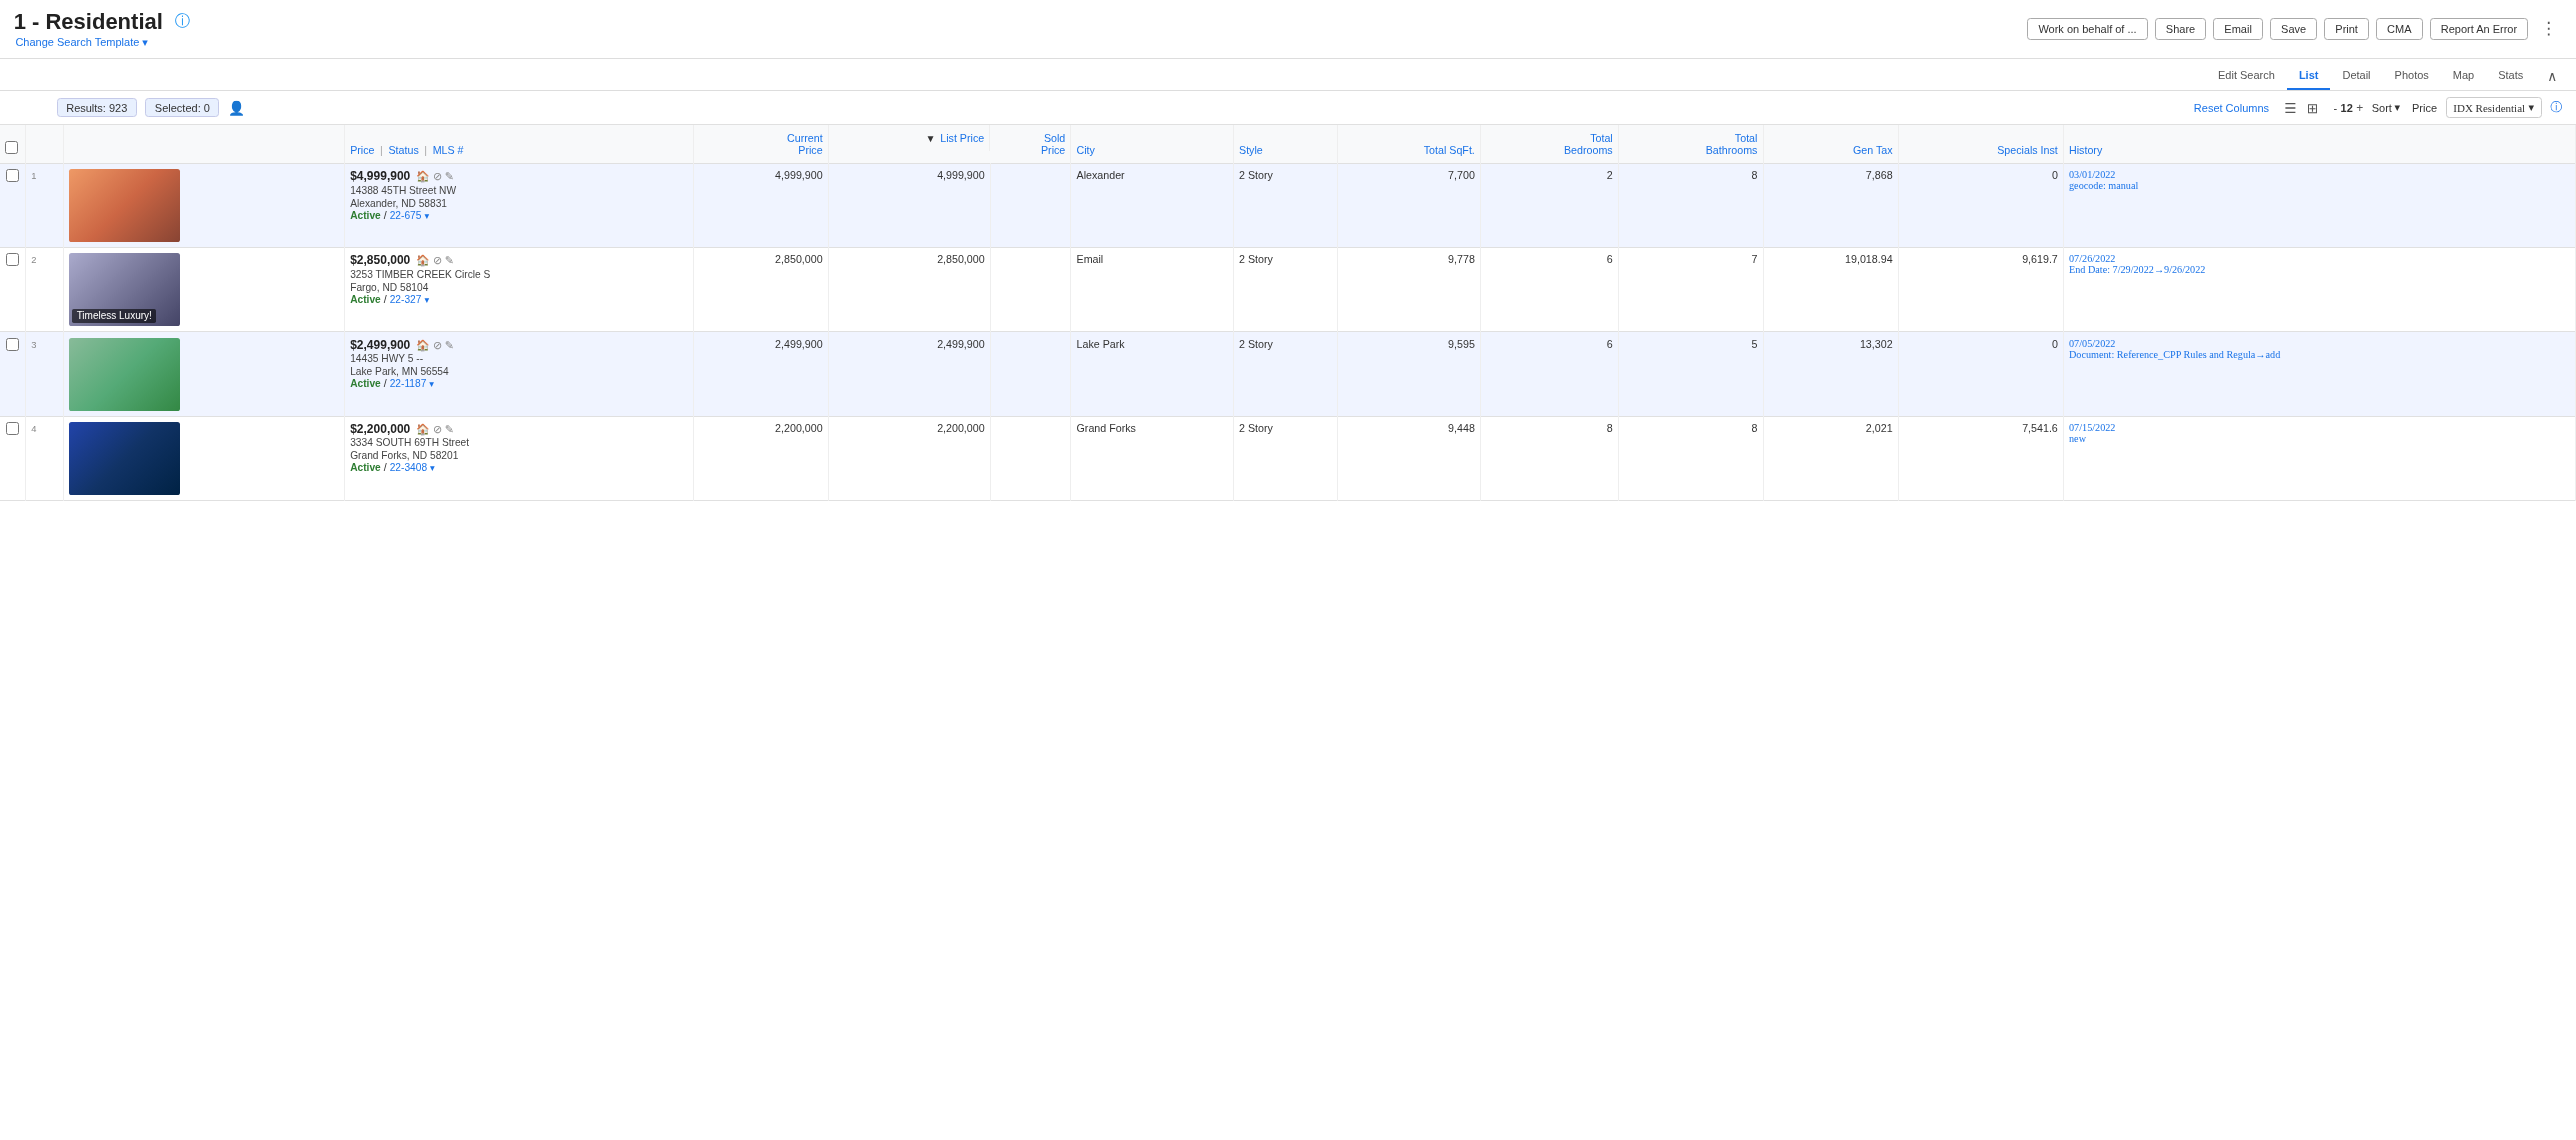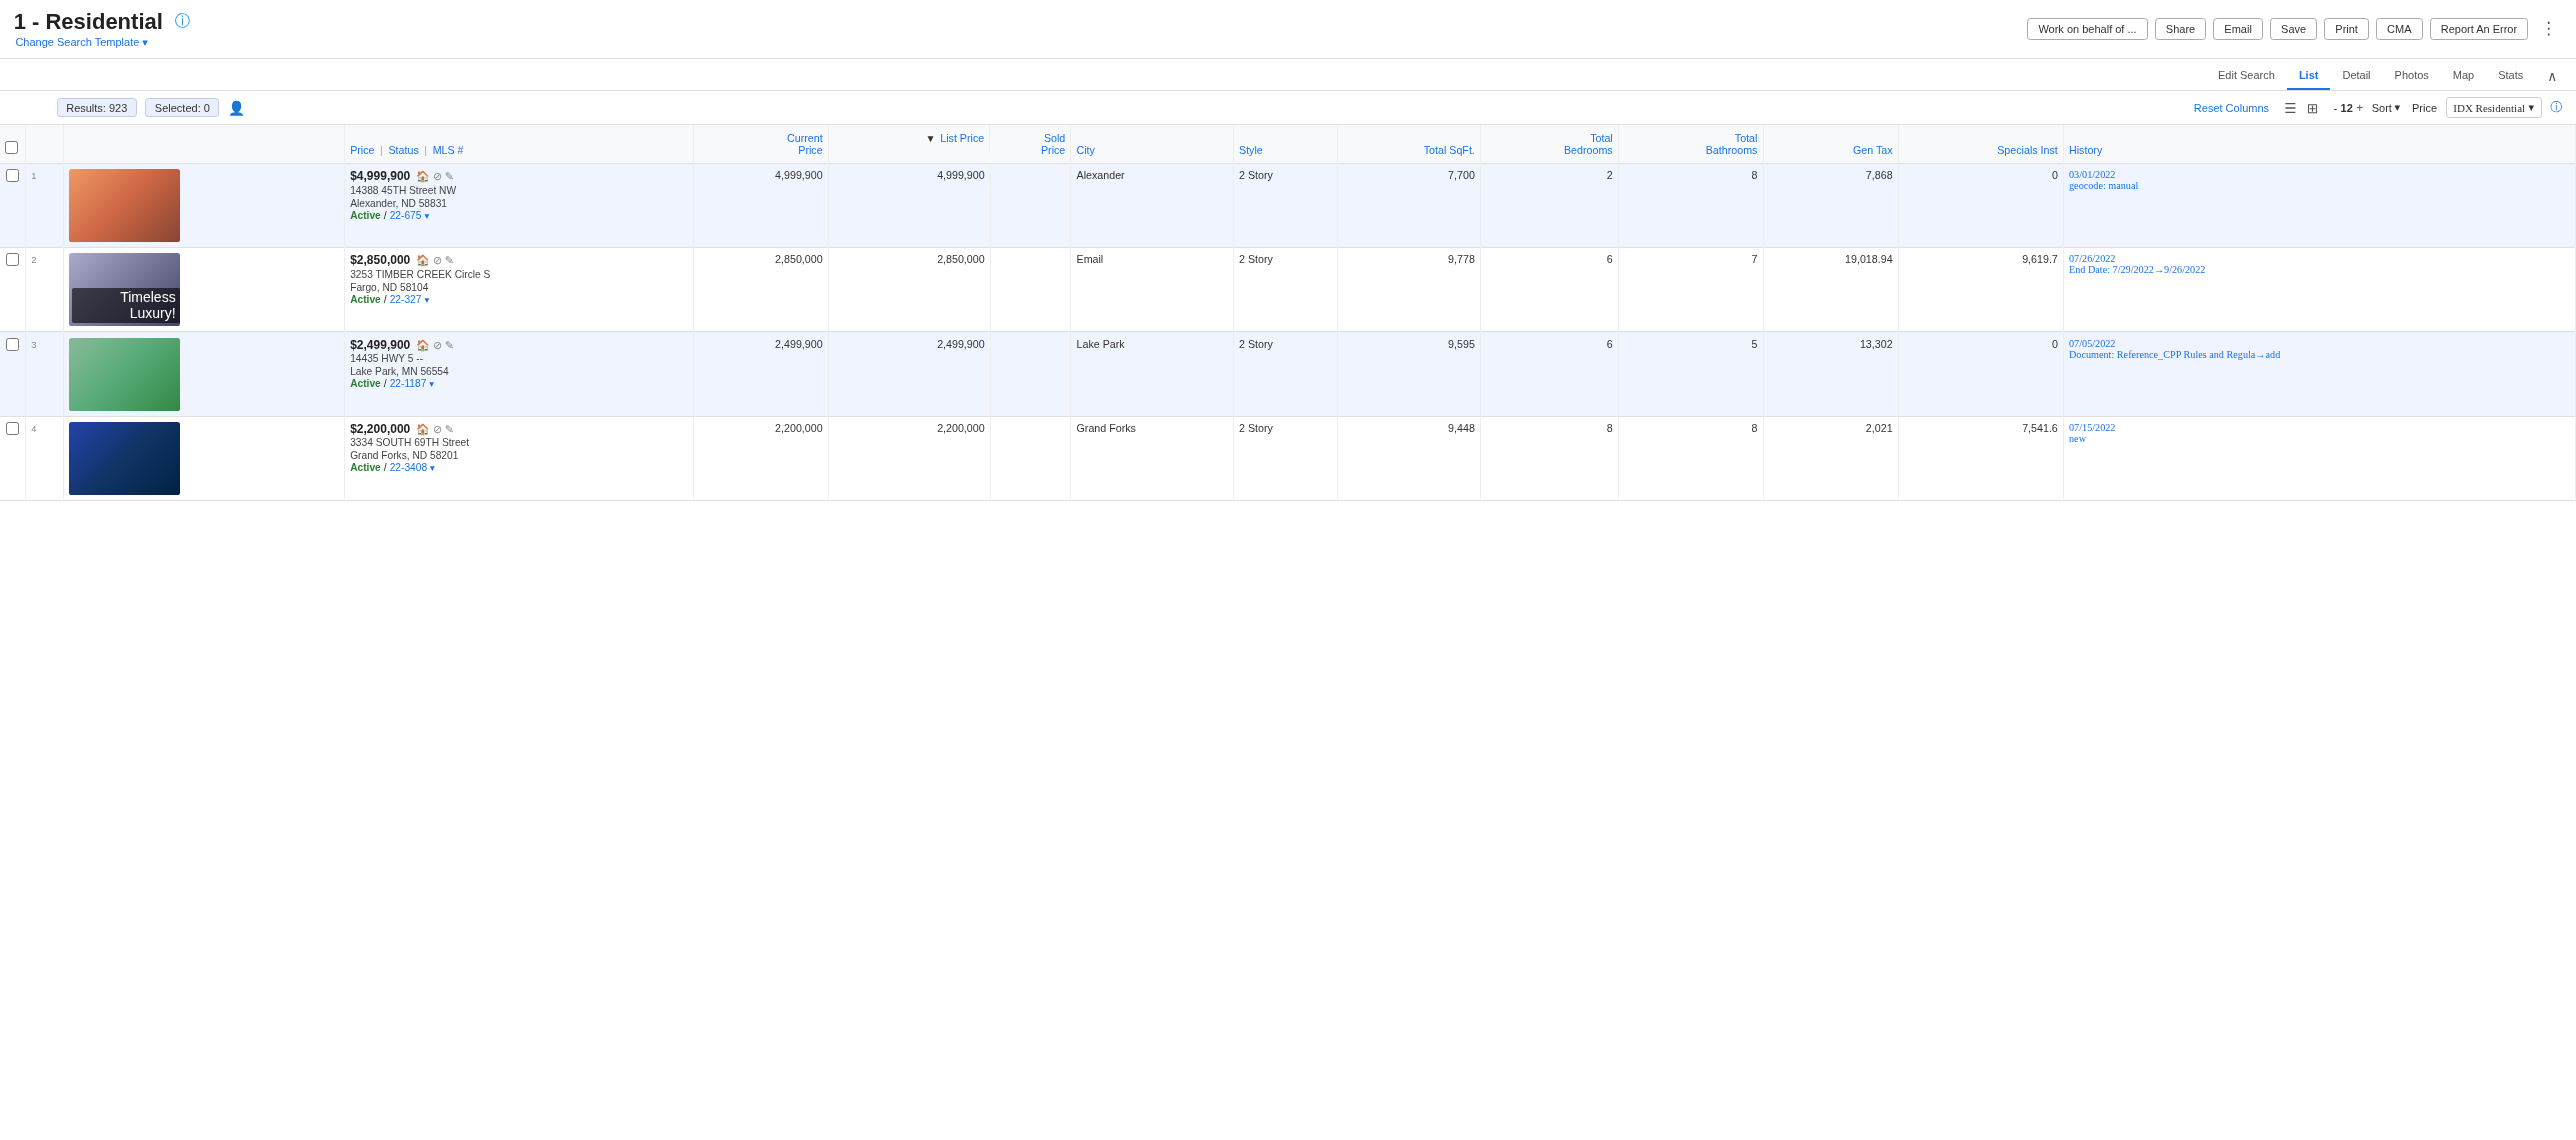--- a/index.html
+++ b/index.html
@@ -192,21 +192,21 @@
       display: block;
       overflow: hidden;
       position: relative;
     }
     .img-overlay {
       position: absolute;
       bottom: 3.4px;
       left: 3.4px;
       background: rgba(0,0,0,0.6);
       color: #fff;
-      font-size: 14px;
+      font-size: 10px;
       padding: 1.7px 4.3px;
       border-radius: 1.7px;
     }
     .prop-price { font-weight: bold; font-size: 12px; color: #222; }
     .prop-address { font-size: 10.2px; color: #444; margin-top: 1.7px; }
     .prop-status { color: #2e7d32; font-weight: bold; font-size: 10.2px; }
     .prop-mls { color: #1a73e8; font-size: 10.2px; }
     .prop-icons { display: inline-flex; gap: 2.6px; align-items: center; margin-left: 3.4px; }
     .prop-icon { color: #888; font-size: 11px; }
     .history-text { color: #1a73e8; font-size: 10.2px; text-align: left; font-family: Liberation Serif, serif; }

